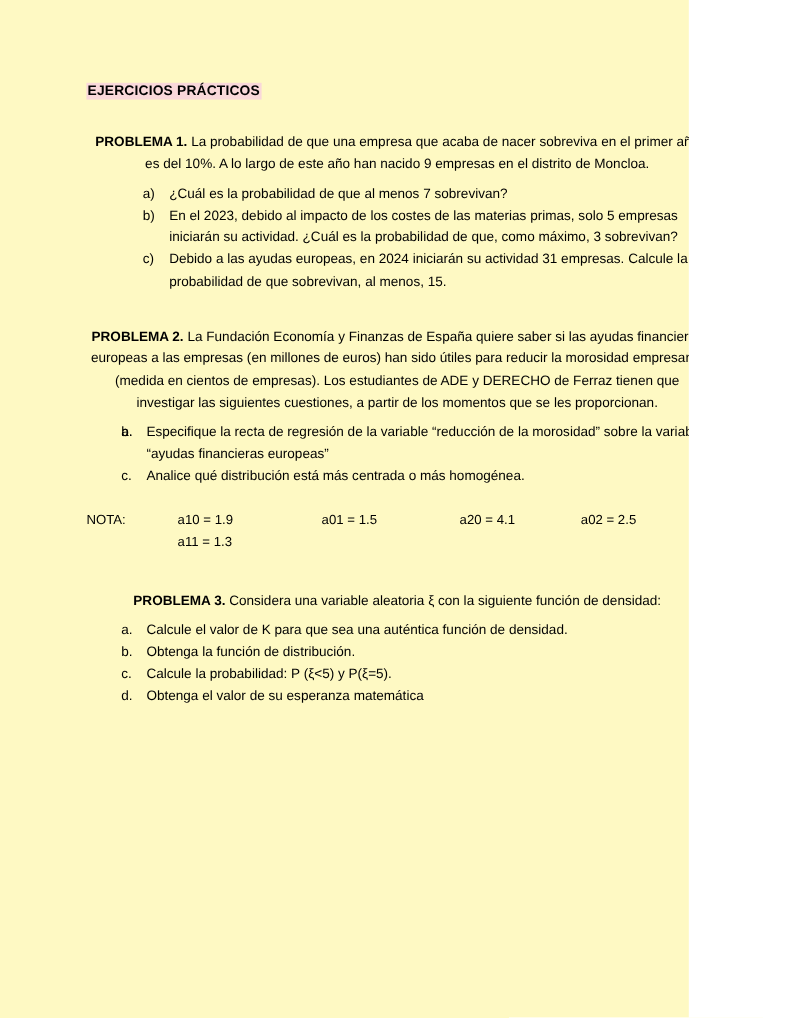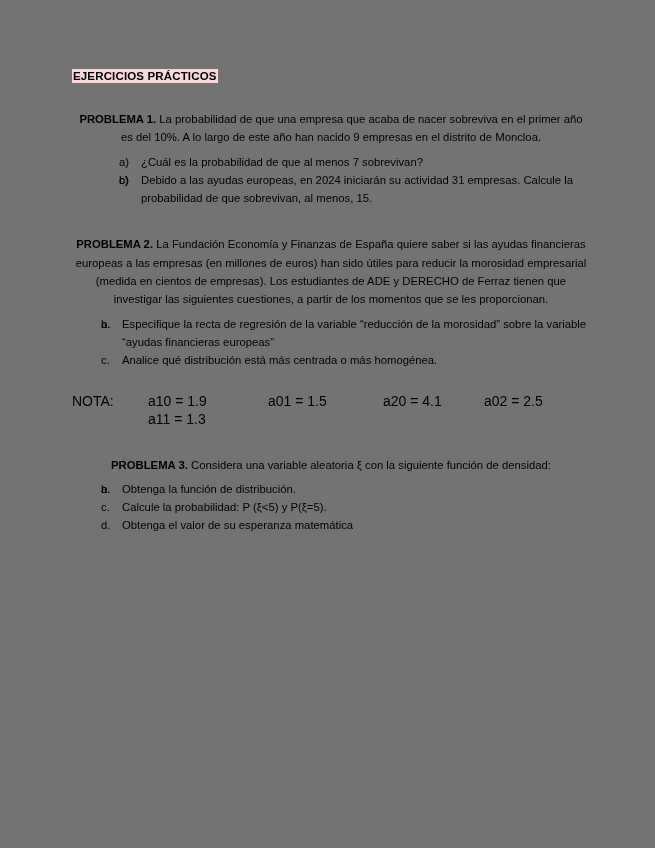--- a/index.html
+++ b/index.html
@@ -10,23 +10,23 @@
   }
   body {
     width: 655px;
     height: 848px;
     font-family: "Liberation Sans", sans-serif;
     color: #000000;
     -webkit-font-smoothing: none;
   }
   .page {
     position: relative;
-    width: 655px;
+    width: 574px;
     height: 848px;
-    background: #737373;
+    background: #fef9c3;
     box-sizing: border-box;
     padding: 0;
     overflow: hidden;
   }
   .content {
     position: absolute;
     left: 72px;
     top: 70px;
     width: 518px;
   }
@@ -86,21 +86,21 @@
     text-align: left;
     font-size: 11.3px;
   }
   ol.list-paren .marker { left: 47px; width: 22px; }
   ol.list-dot   .marker { left: 29px; width: 21px; }
 
   
   .nota-block {
     margin-top: 20px;
     position: relative;
-    font-size: 14px;
+    font-size: 11px;
     line-height: 1.62;
     height: 38px;
   }
   .nota-label   { position: absolute; left: 0px;   top: 0px; }
   .nota-a10     { position: absolute; left: 76px;  top: 0px; }
   .nota-a01     { position: absolute; left: 196px; top: 0px; }
   .nota-a20     { position: absolute; left: 311px; top: 0px; }
   .nota-a02     { position: absolute; left: 412px; top: 0px; }
   .nota-a11     { position: absolute; left: 76px;  top: 18px; }
 
@@ -131,20 +131,21 @@
 
     <div class="problem">
       <p class="para"><b>PROBLEMA 1.</b><span> La probabilidad de que una empresa que acaba de nacer sobreviva en el primer año es del 10%. A lo largo de este año han nacido 9 empresas en el distrito de Moncloa.</span></p>
       <ol class="list-paren">
         <li>
           <span class="marker">a)</span>
           <span>¿Cuál es la probabilidad de que al menos 7 sobrevivan?</span>
         </li>
         <li>
           <span class="marker">b)</span>
+          <span>En el 2023, debido al impacto de los costes de las materias primas, solo 5 empresas iniciarán su actividad. ¿Cuál es la probabilidad de que, como máximo, 3 sobrevivan?</span>
         </li>
         <li>
           <span class="marker">c)</span>
           <span>Debido a las ayudas europeas, en 2024 iniciarán su actividad 31 empresas. Calcule la probabilidad de que sobrevivan, al menos, 15.</span>
         </li>
       </ol>
     </div>
 
     <div class="problem">
       <p class="para"><b>PROBLEMA 2.</b><span> La Fundación Economía y Finanzas de España quiere saber si las ayudas financieras europeas a las empresas (en millones de euros) han sido útiles para reducir la morosidad empresarial (medida en cientos de empresas). Los estudiantes de ADE y DERECHO de Ferraz tienen que investigar las siguientes cuestiones, a partir de los momentos que se les proporcionan.</span></p>
@@ -172,20 +173,21 @@
       </div>
     </div>
 
     <div class="problem">
       <p class="para"><b>PROBLEMA 3.</b><span> Considera una variable aleatoria ξ con la siguiente función de densidad:</span></p>
 
 
       <ol class="list-dot">
         <li>
           <span class="marker">a.</span>
+          <span>Calcule el valor de K para que sea una auténtica función de densidad.</span>
         </li>
         <li>
           <span class="marker">b.</span>
           <span>Obtenga la función de distribución.</span>
         </li>
         <li>
           <span class="marker">c.</span>
           <span>Calcule la probabilidad: P (ξ&lt;5) y P(ξ=5).</span>
         </li>
         <li>

